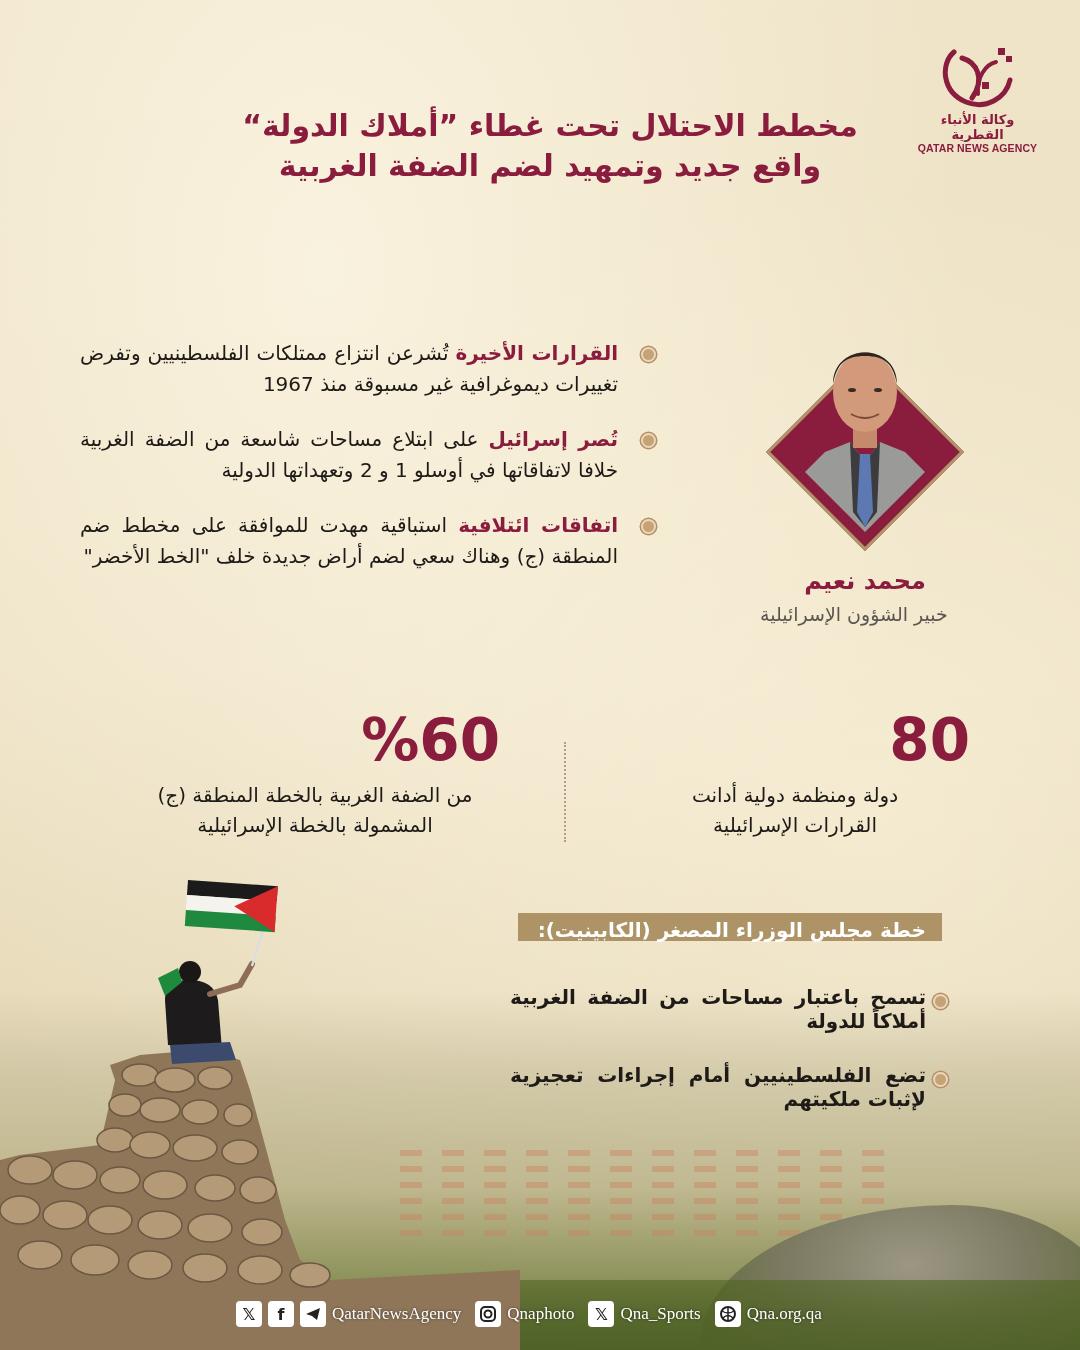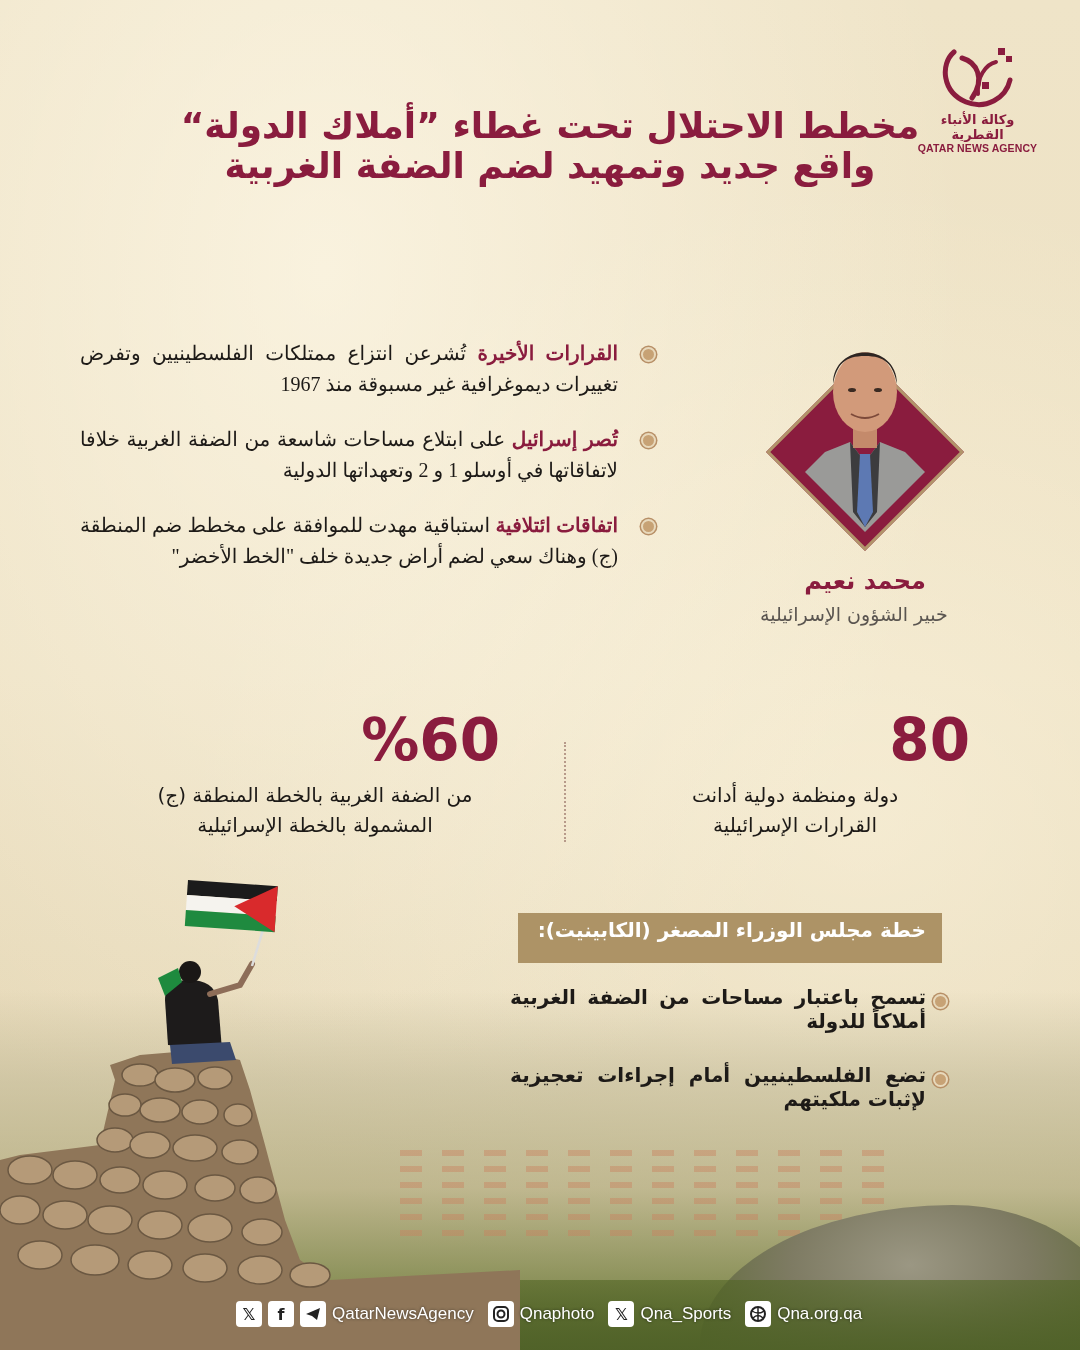--- a/index.html
+++ b/index.html
@@ -17,24 +17,24 @@
     .abs { position: absolute; }
 
     
     .logo { left: 915px; top: 44px; width: 125px; text-align: center; }
     .logo svg { display: block; margin: 0 auto; }
     .logo-ar { font-size: 13px; font-weight: bold; color: #8a1c3e; direction: rtl; margin-top: 2px; }
     .logo-en { font-family: "Liberation Sans", sans-serif; font-size: 10.5px; font-weight: bold; color: #8a1c3e; letter-spacing: 0.1px; }
 
     
     .title { left: 180px; top: 106px; width: 740px; text-align: center; direction: rtl; }
-    .title div { font-size: 36px; font-weight: bold; color: #8a1c3e; line-height: 40px; }
-
-    
-    .bullets { left: 80px; top: 338px; width: 580px; direction: rtl; font-family: Liberation Serif, serif; }
+    .title div { font-size: 30px; font-weight: bold; color: #8a1c3e; line-height: 40px; }
+
+    
+    .bullets { left: 80px; top: 338px; width: 580px; direction: rtl; }
     .bullet { position: relative; padding-right: 42px; margin-bottom: 24px; font-size: 20px; line-height: 31px; text-align: justify; text-align-last: right; }
     .bullet .dot { position: absolute; right: 4px; top: 9px; width: 15px; height: 15px; border-radius: 50%; background: #c7a275; border: 2px solid #e8d9bc; box-shadow: 0 0 0 1.5px #b78f66; }
     .bullet .hl { color: #8a1c3e; font-weight: bold; }
 
     
     .expert { left: 760px; top: 322px; width: 210px; }
     .diamond-wrap { position: relative; width: 200px; height: 215px; margin: 0 auto; }
     .diamond { position: absolute; left: 30px; top: 60px; width: 140px; height: 140px; transform: rotate(45deg); background: #8a1c3e; border: 3px solid #b2946a; }
     .portrait { position: absolute; left: 40px; top: 0; width: 120px; height: 210px; }
     .expert-name { text-align: center; font-size: 24px; font-weight: bold; color: #8a1c3e; direction: rtl; margin-top: 30px; }
@@ -42,42 +42,42 @@
 
     
     .stat { text-align: center; direction: rtl; }
     .stat .num { font-family: "DejaVu Sans", sans-serif; font-size: 58px; font-weight: bold; color: #8a1c3e; line-height: 64px; text-align: right; }
     .stat .desc { font-size: 20px; line-height: 30px; margin-top: 8px; }
     .stat-left { left: 130px; top: 708px; width: 370px; }
     .stat-right { left: 620px; top: 708px; width: 350px; }
     .divider { left: 564px; top: 742px; width: 0; height: 100px; border-left: 2px dotted #b79a8a; }
 
     
-    .cab-header { left: 518px; top: 913px; width: 424px; height: 50px; background: #ad9366; color: #fff; font-size: 20px; font-weight: bold; direction: rtl; padding-right: 16px; line-height: 34px; }
+    .cab-header { left: 518px; top: 913px; width: 424px; height: 28px; background: #ad9366; color: #fff; font-size: 20px; font-weight: bold; direction: rtl; padding-right: 16px; line-height: 34px; }
     .cab-list { left: 510px; top: 985px; width: 440px; direction: rtl; }
     .cab-item { position: relative; padding-right: 24px; font-size: 20px; font-weight: bold; line-height: 24px; margin-bottom: 30px; text-align: justify; text-align-last: right; }
     .cab-item .dot { position: absolute; right: 2px; top: 9px; width: 15px; height: 15px; border-radius: 50%; background: #c7a275; border: 2px solid #e8d9bc; box-shadow: 0 0 0 1.5px #b78f66; }
 
     
     .scene { left: 0; top: 860px; width: 1080px; height: 490px; overflow: hidden; }
     .haze { position: absolute; left: 0; top: 130px; width: 1080px; height: 360px;
       background: linear-gradient(180deg, rgba(205,196,160,0) 0%, rgba(190,183,148,0.55) 25%, rgba(170,165,120,0.65) 55%, rgba(120,130,70,0.8) 80%, rgba(90,105,45,0.9) 100%); }
     .houses { position: absolute; left: 400px; top: 290px; width: 500px; height: 90px;
       background-image: repeating-linear-gradient(90deg, rgba(201,130,95,0.55) 0 22px, rgba(0,0,0,0) 22px 42px);
       -webkit-mask-image: repeating-linear-gradient(180deg, #000 0 6px, transparent 6px 16px);
       mask-image: repeating-linear-gradient(180deg, #000 0 6px, transparent 6px 16px); opacity: .8; }
     .rock-right { position: absolute; left: 700px; top: 345px; width: 420px; height: 200px; border-radius: 60% 40% 0 0 / 70% 60% 0 0;
       background: radial-gradient(ellipse at 50% 30%, #9b9783 0%, #7e7b63 40%, #5f6a38 80%); }
     .grass { position: absolute; left: 0; top: 420px; width: 1080px; height: 80px; background: linear-gradient(180deg, rgba(80,100,35,0.6), #4f6128); }
     .cairn { position: absolute; left: 0; top: 0; }
 
     
     .social { left: 236px; top: 1299px; height: 30px; display: flex; align-items: center; gap: 6px; direction: ltr; }
     .sicon { width: 26px; height: 26px; background: #fff; border-radius: 4px; display: flex; align-items: center; justify-content: center; font-family: "DejaVu Sans", sans-serif; font-weight: bold; font-size: 16px; color: #222; }
-    .stext { color: #fff; font-family: Liberation Sans, sans-serif; font-size: 17px; margin-right: 8px; text-shadow: 0 0 3px rgba(0,0,0,0.6); }
+    .stext { color: #fff; font-family: Liberation Serif, serif; font-size: 17px; margin-right: 8px; text-shadow: 0 0 3px rgba(0,0,0,0.6); }
   </style>
 </head>
 <body>
 
 <div class="abs logo">
   <svg width="84" height="66" viewBox="0 0 84 66">
     <path d="M18 8 C4 20, 6 48, 30 58 C50 66, 70 54, 74 36" fill="none" stroke="#8a1c3e" stroke-width="5" stroke-linecap="round"></path>
     <path d="M26 14 C40 18, 50 34, 36 54" fill="none" stroke="#8a1c3e" stroke-width="5" stroke-linecap="round"></path>
     <path d="M60 18 C50 20, 40 34, 42 50" fill="none" stroke="#8a1c3e" stroke-width="4" stroke-linecap="round"></path>
     <rect x="62" y="4" width="7" height="7" fill="#8a1c3e"></rect>

